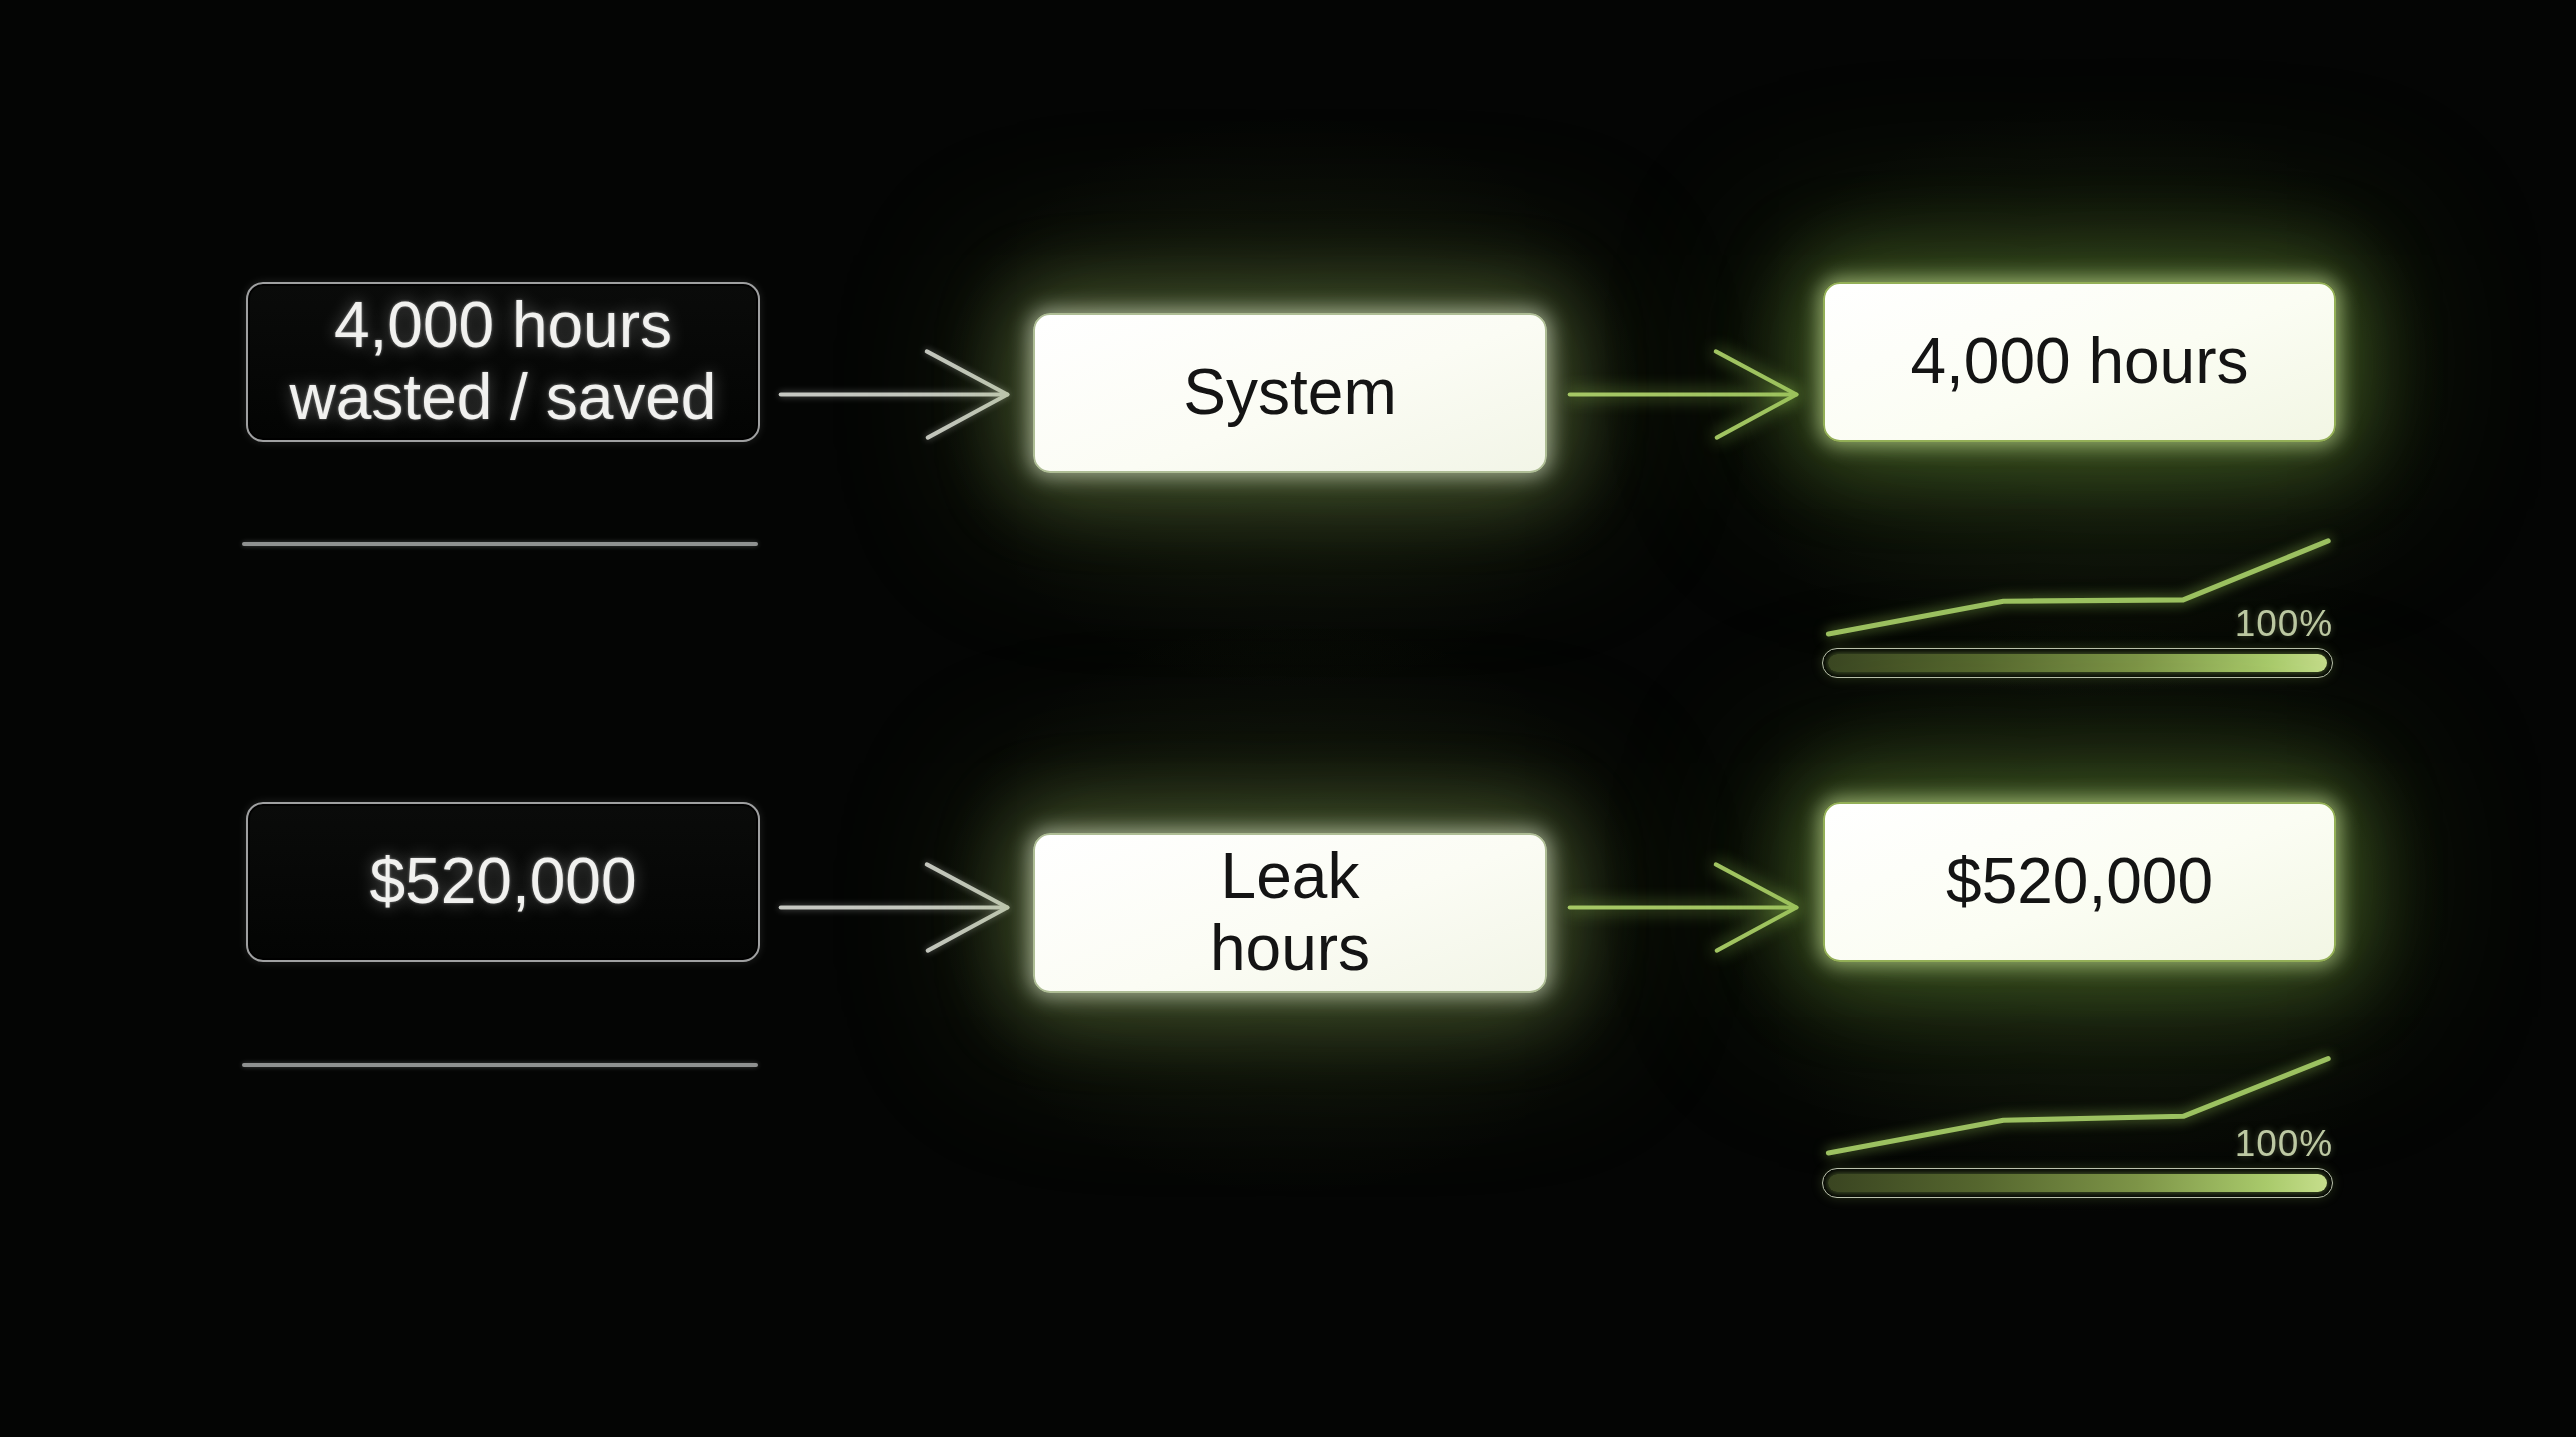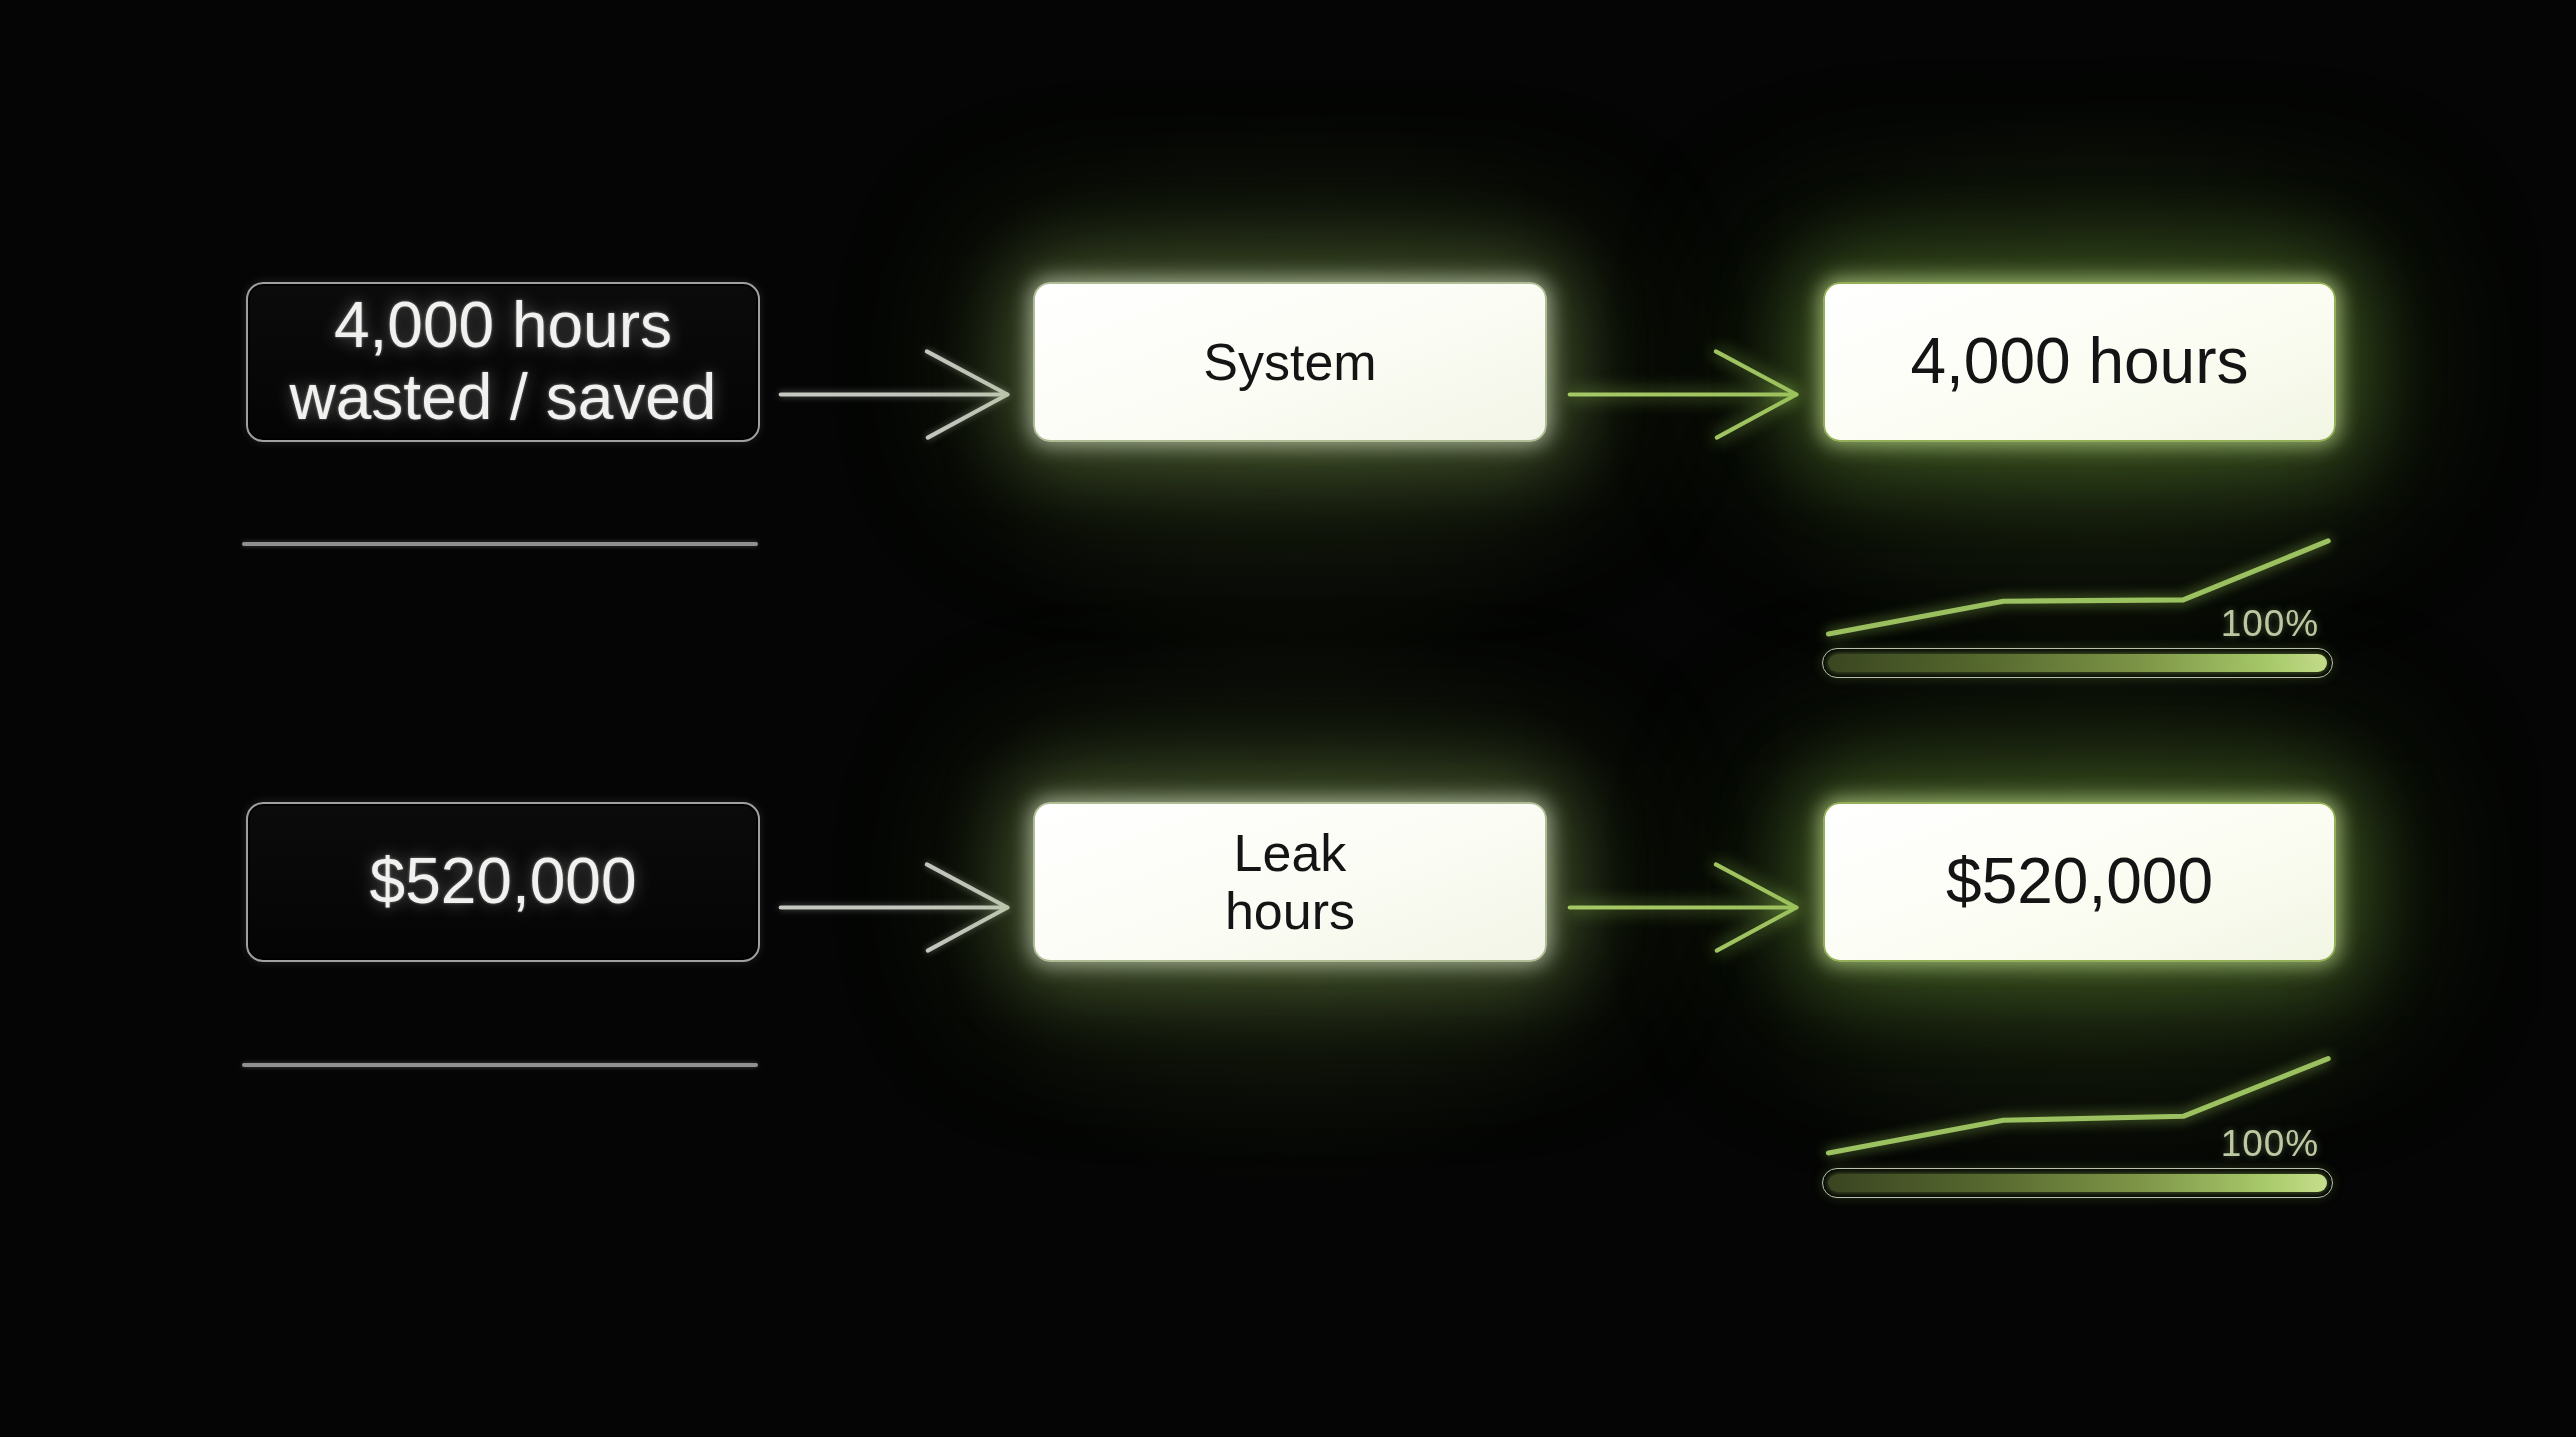--- a/index.html
+++ b/index.html
@@ -24,24 +24,25 @@
     background:linear-gradient(180deg,#0a0b0a 0%,#030403 100%);
     border:2.8px solid #9fa0a1;
     box-shadow:0 0 9.4px rgba(255,255,255,.12), inset 0 0 0 1.9px rgba(0,0,0,.85);
     color:#f1f1ef;font-size:64px;
     text-shadow:0 0 17px rgba(255,255,255,.35), 0 0 2.8px rgba(255,255,255,.45);
   }
   .process-box{
     left:1033px;
     background:linear-gradient(160deg,#ffffff 0%,#fbfcf4 55%,#f2f5e7 100%);
     border:2.8px solid #aebd95;
-    color:#141414;font-size:52px;
+    color:#141414;font-size:64px;
     box-shadow:0 0 20.6px 3.7px rgba(240,248,225,.55),
                0 0 75px 24px rgba(175,210,115,.30),
                0 0 159px 56px rgba(120,160,60,.16);
+    margin-top:31px;
   }
   .result-box{
     left:1823px;width:513px;
     background:linear-gradient(160deg,#ffffff 0%,#fbfdf3 55%,#f2f6e4 100%);
     border:2.8px solid #93af57;
     color:#141414;font-size:64px;
     box-shadow:0 0 19px 3.7px rgba(215,240,165,.60),
                0 0 80px 24px rgba(145,195,75,.34),
                0 0 168px 61px rgba(100,150,50,.18);
   }
@@ -72,21 +73,21 @@
   .r1 .spark{top:520px;}
   .r2 .spark{top:1039px;}
   .spark polyline{
     fill:none;stroke:#9cc161;stroke-width:5.5;
     stroke-linecap:round;stroke-linejoin:round;
     filter:drop-shadow(0 0 7px rgba(160,205,90,.75));
   }
 
   
   .pct{
-    position:absolute;right:257px;font-size:37px;letter-spacing:0.9px;
+    position:absolute;right:243px;font-size:37px;letter-spacing:0.9px;
     color:#bdc9a3;text-shadow:0 0 7.5px rgba(180,200,140,.4);
   }
   .r1 .pct{top:603px;}
   .r2 .pct{top:1123px;}
 
   
   .bar{
     position:absolute;left:1822px;width:511px;height:30px;box-sizing:border-box;
     border:1.9px solid #bcc2b0;border-radius:16px;background:#060805;
     box-shadow:0 0 11.2px rgba(160,190,100,.22), inset 0 0 5.6px rgba(0,0,0,.8);

